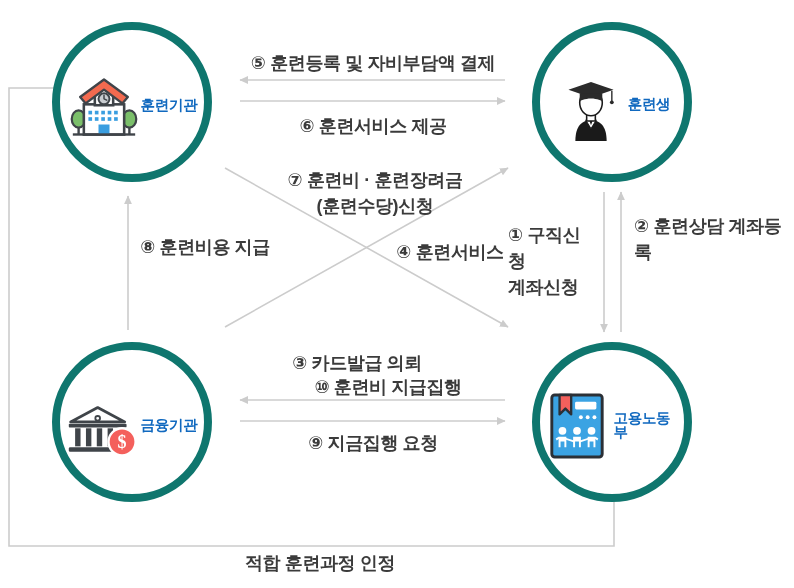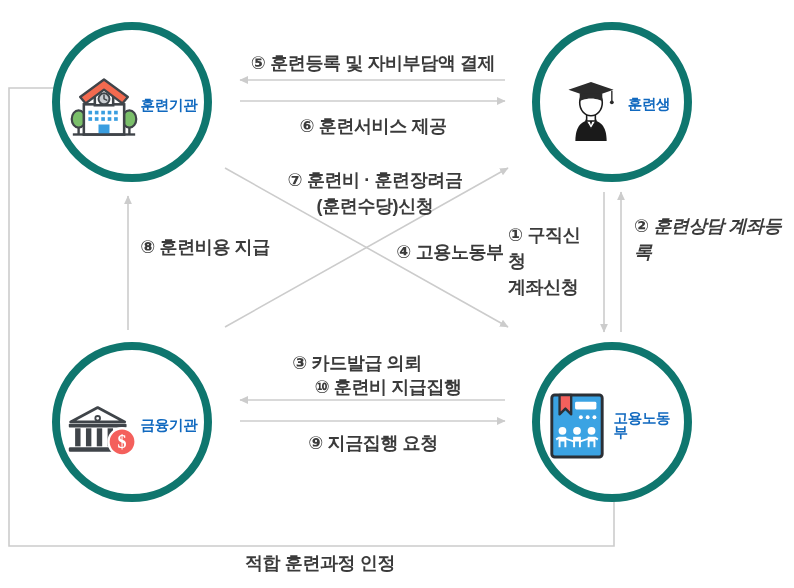--- a/index.html
+++ b/index.html
@@ -73,21 +73,21 @@
   }
   .flow-label.center { text-align: center; }
   .flow-label.left   { text-align: left; }
 
   #lbl-5  { left: 240px; top: 50px;  width: 266px; }
   #lbl-6  { left: 240px; top: 113px; width: 266px; }
   #lbl-7  { left: 240px; top: 167px; width: 270px; }
   #lbl-4  { left: 390px; top: 239px; width: 120px; }
   #lbl-8  { left: 140px; top: 234px; width: 130px; text-align: center; }
   #lbl-1  { left: 508px; top: 222px; width: 86px;  text-align: left; }
-  #lbl-2  { left: 634px; top: 213px; width: 160px; text-align: left; font-style: italic; }
+  #lbl-2  { left: 634px; top: 213px; width: 160px; text-align: left; }
   #lbl-11 { left: 634px; top: 248px; width: 160px; text-align: left; }
   #lbl-3  { left: 224px; top: 350px; width: 266px; }
   #lbl-10 { left: 255px; top: 374px; width: 266px; }
   #lbl-9  { left: 240px; top: 430px; width: 266px; }
   #lbl-bottom { left: 160px; top: 550px; width: 320px; }
 </style>
 </head>
 <body>
 
 <div id="stage">
@@ -247,21 +247,21 @@
     <div class="node-label">고용노동부</div>
   </div>
 
   <div class="flow-label center" id="lbl-5">⑤ 훈련등록 및 자비부담액 결제</div>
 
   <div class="flow-label center" id="lbl-6">⑥ 훈련서비스 제공</div>
 
   <div class="flow-label center" id="lbl-7">⑦ 훈련비 · 훈련장려금
 (훈련수당)신청</div>
 
-  <div class="flow-label center" id="lbl-4">④ 고용노동부</div>
+  <div class="flow-label center" id="lbl-4">④ 훈련서비스</div>
 
   <div class="flow-label left" id="lbl-8">⑧ 훈련비용 지급</div>
 
   <div class="flow-label left" id="lbl-1">① 구직신청
    계좌신청</div>
 
   <div class="flow-label left" id="lbl-2">② 훈련상담 계좌등록</div>
 
 
   <div class="flow-label center" id="lbl-3">③ 카드발급 의뢰</div>

